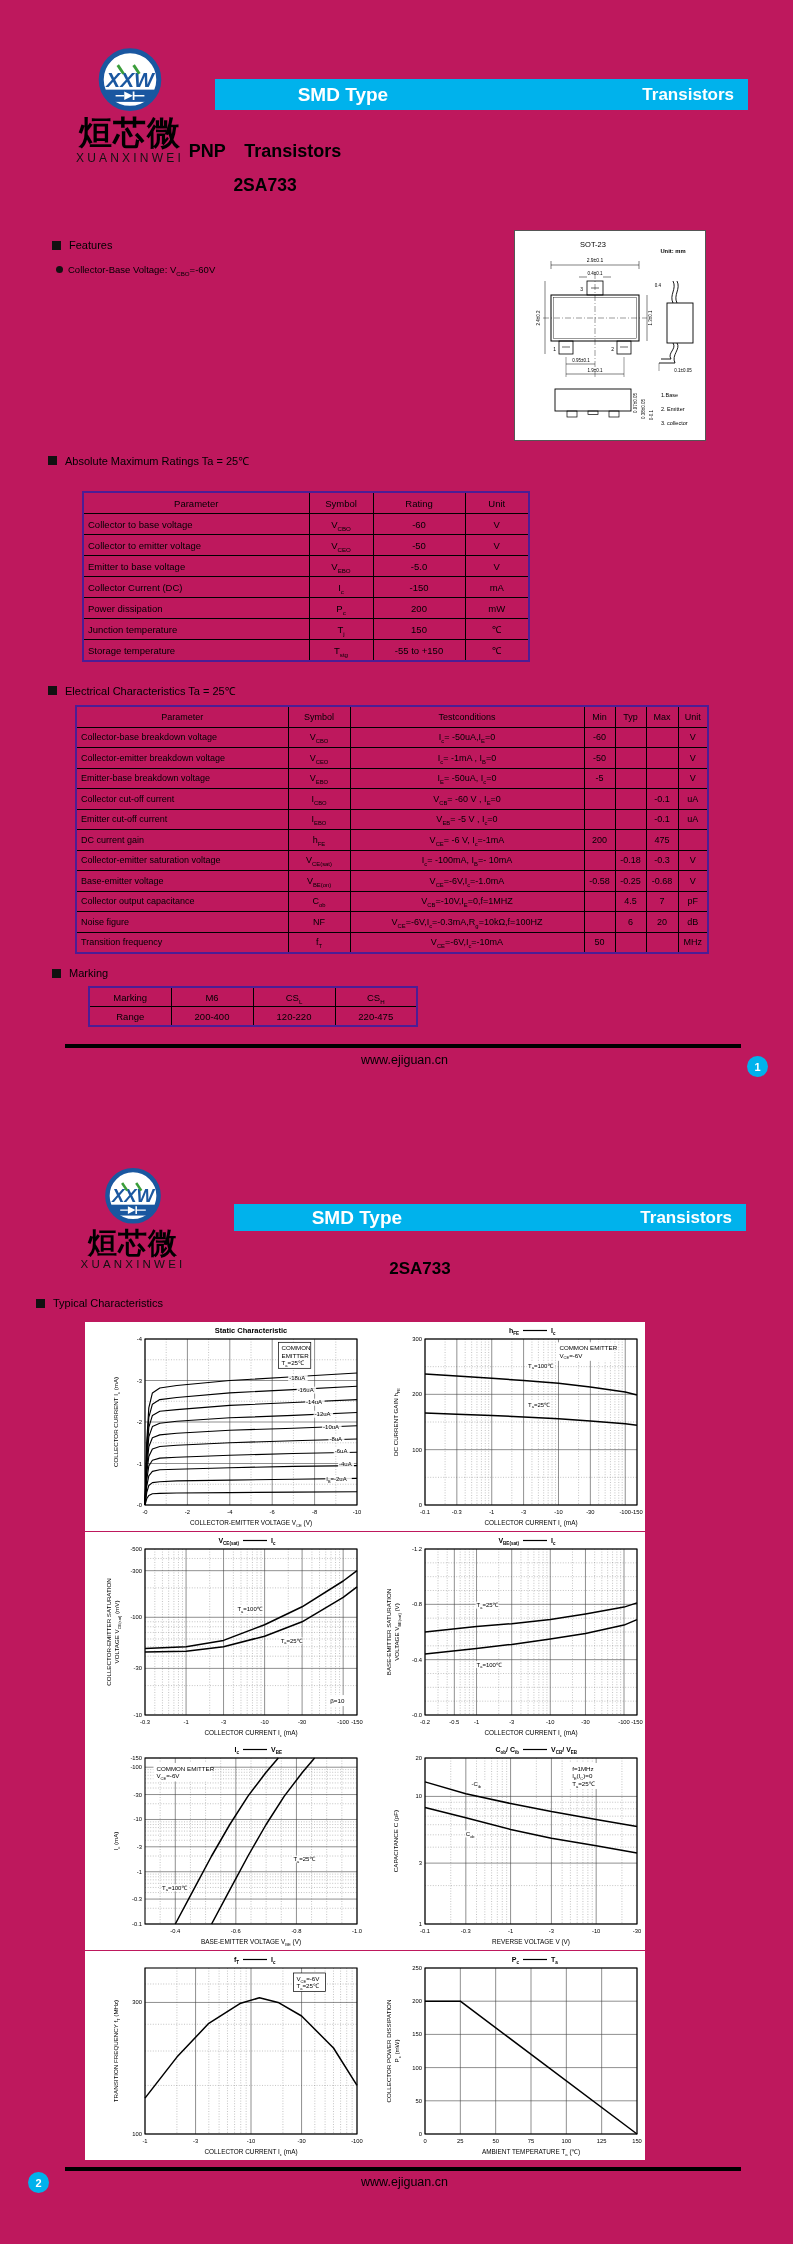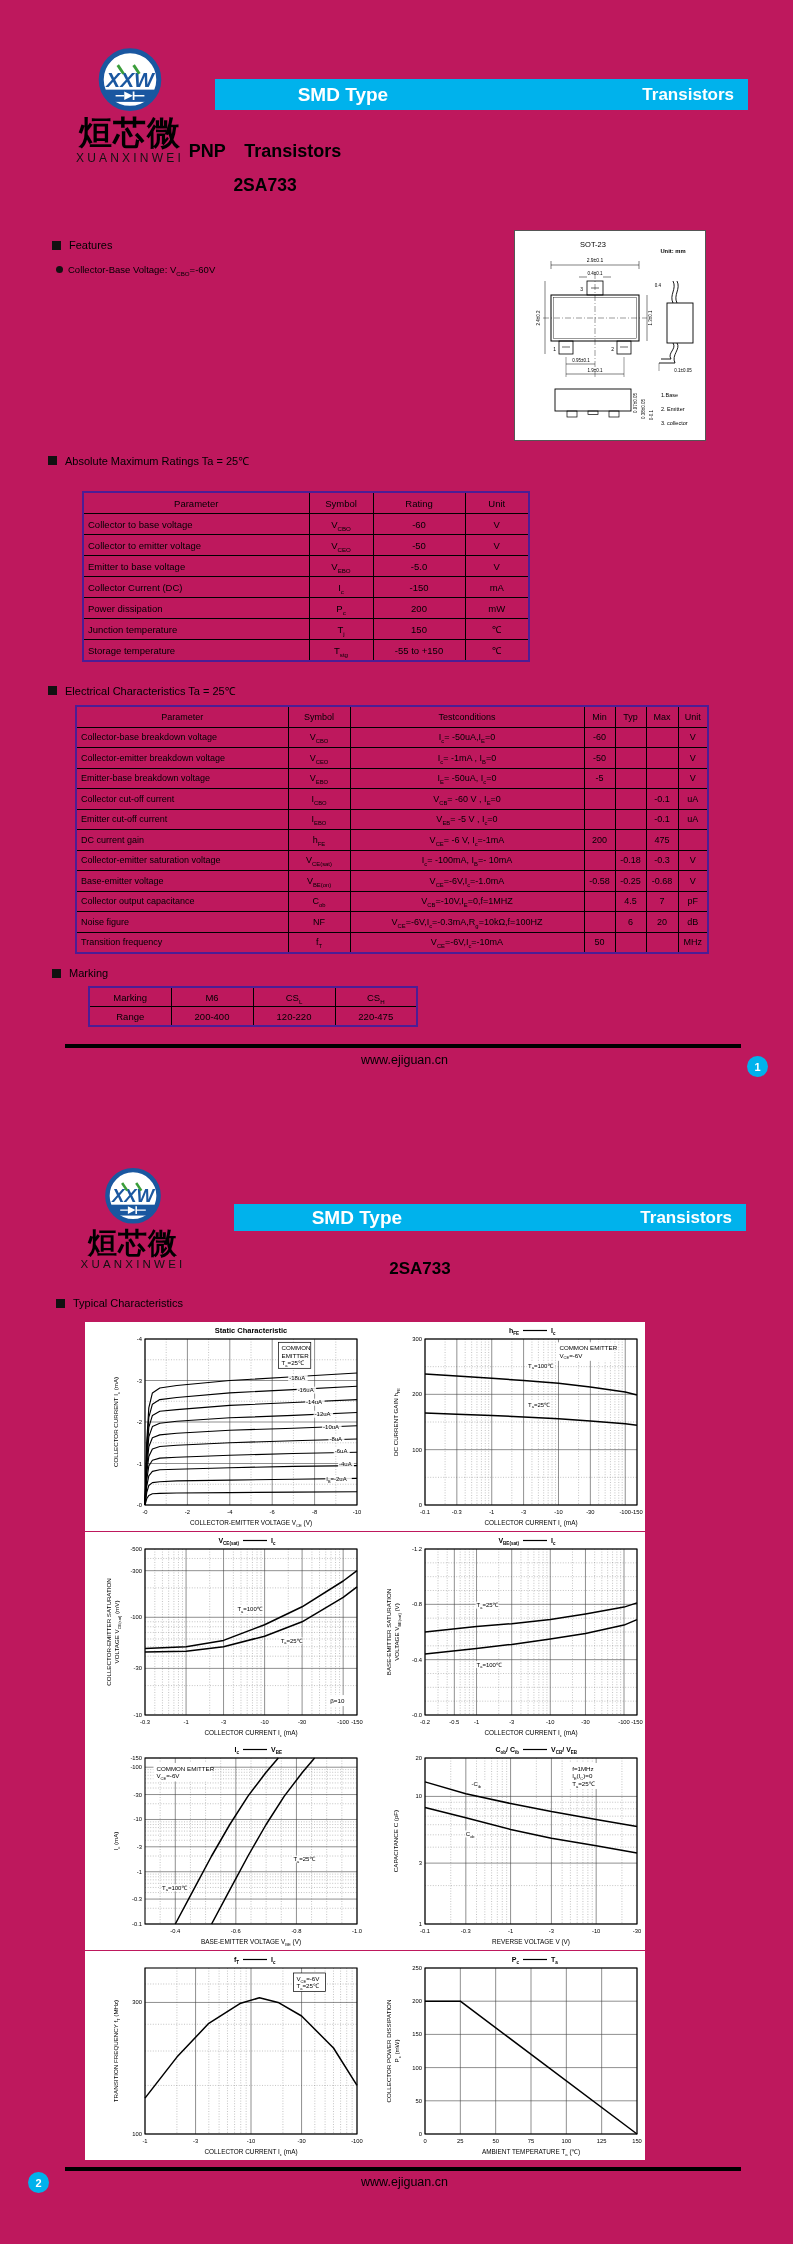--- a/index.html
+++ b/index.html
@@ -407,21 +407,21 @@
       <div class="logo-en">XUANXINWEI</div>
     </div>
 
     <div class="abs typebar" style="left: 234px; top: 1204px; width: 512px; height: 27px; background: rgb(0, 178, 236);">
       <span class="bl">SMD Type</span>
       <span class="br">Transistors</span>
     </div>
 
     <div class="abs t2" style="left:230px;top:1259px;width:380px;">2SA733</div>
 
-    <div class="abs shead" style="left:56px;top:1297px;">
+    <div class="abs shead" style="left:36px;top:1297px;">
       <span class="sq"></span>
       <span>Typical Characteristics</span>
     </div>
 
     <svg class="abs chart" style="left:85px;top:1322px;" width="280" height="209">
         <g stroke="#888" stroke-width="0.5" stroke-dasharray="1 1.6">
           <line x1="81.2" x2="81.2" y1="17" y2="183"></line>
           <line x1="123.6" x2="123.6" y1="17" y2="183"></line>
           <line x1="166" x2="166" y1="17" y2="183"></line>
           <line x1="208.39999999999998" x2="208.39999999999998" y1="17" y2="183"></line>

